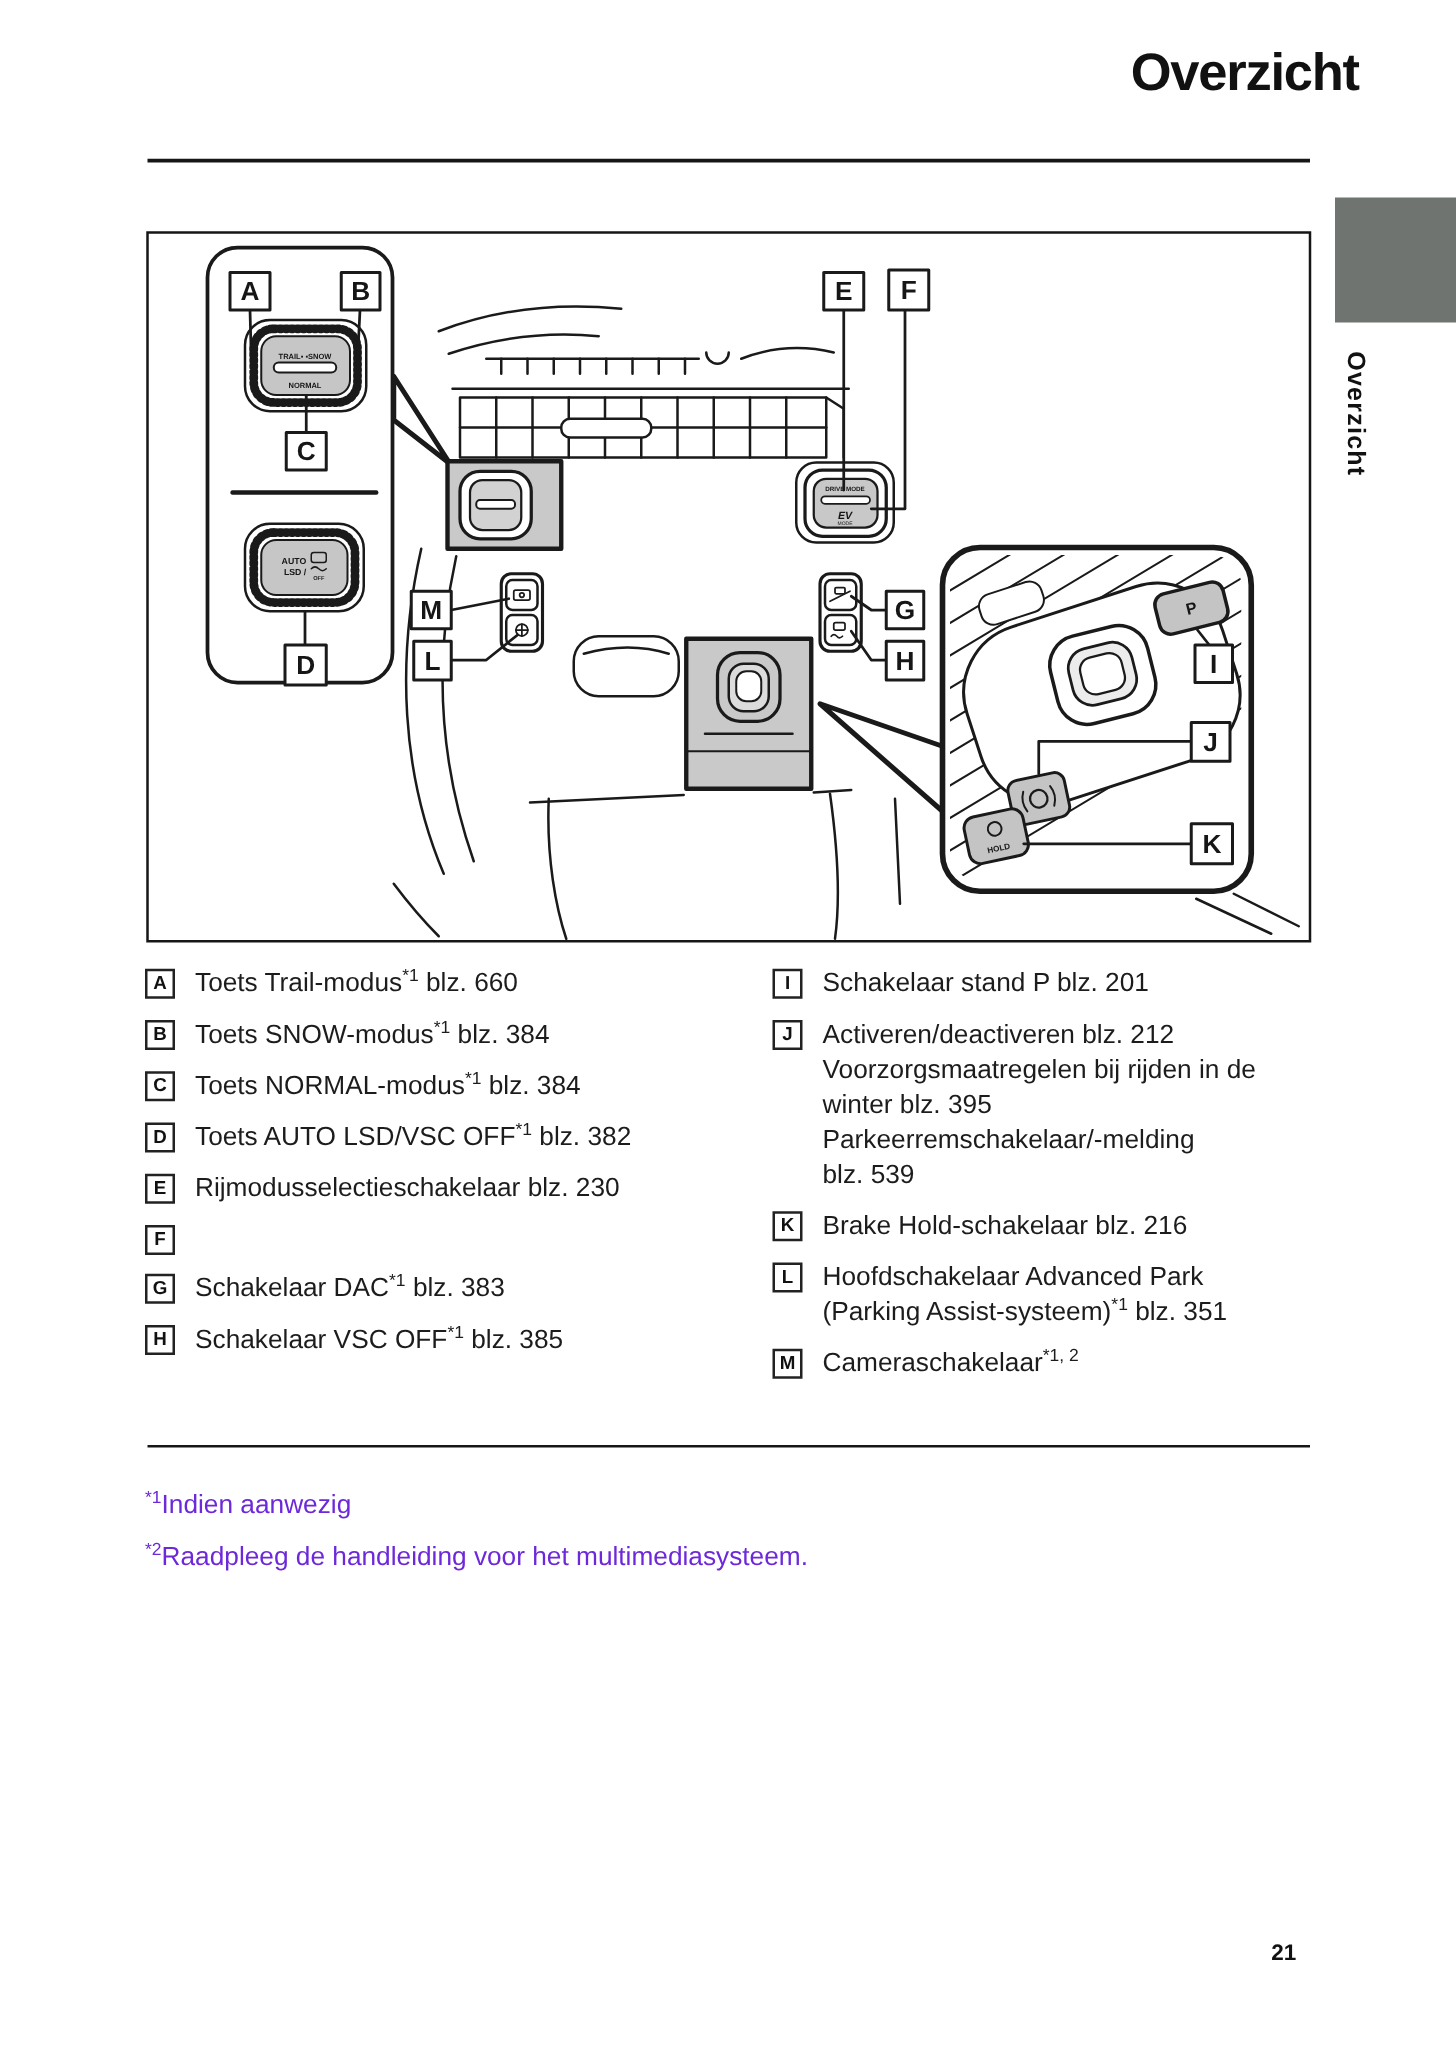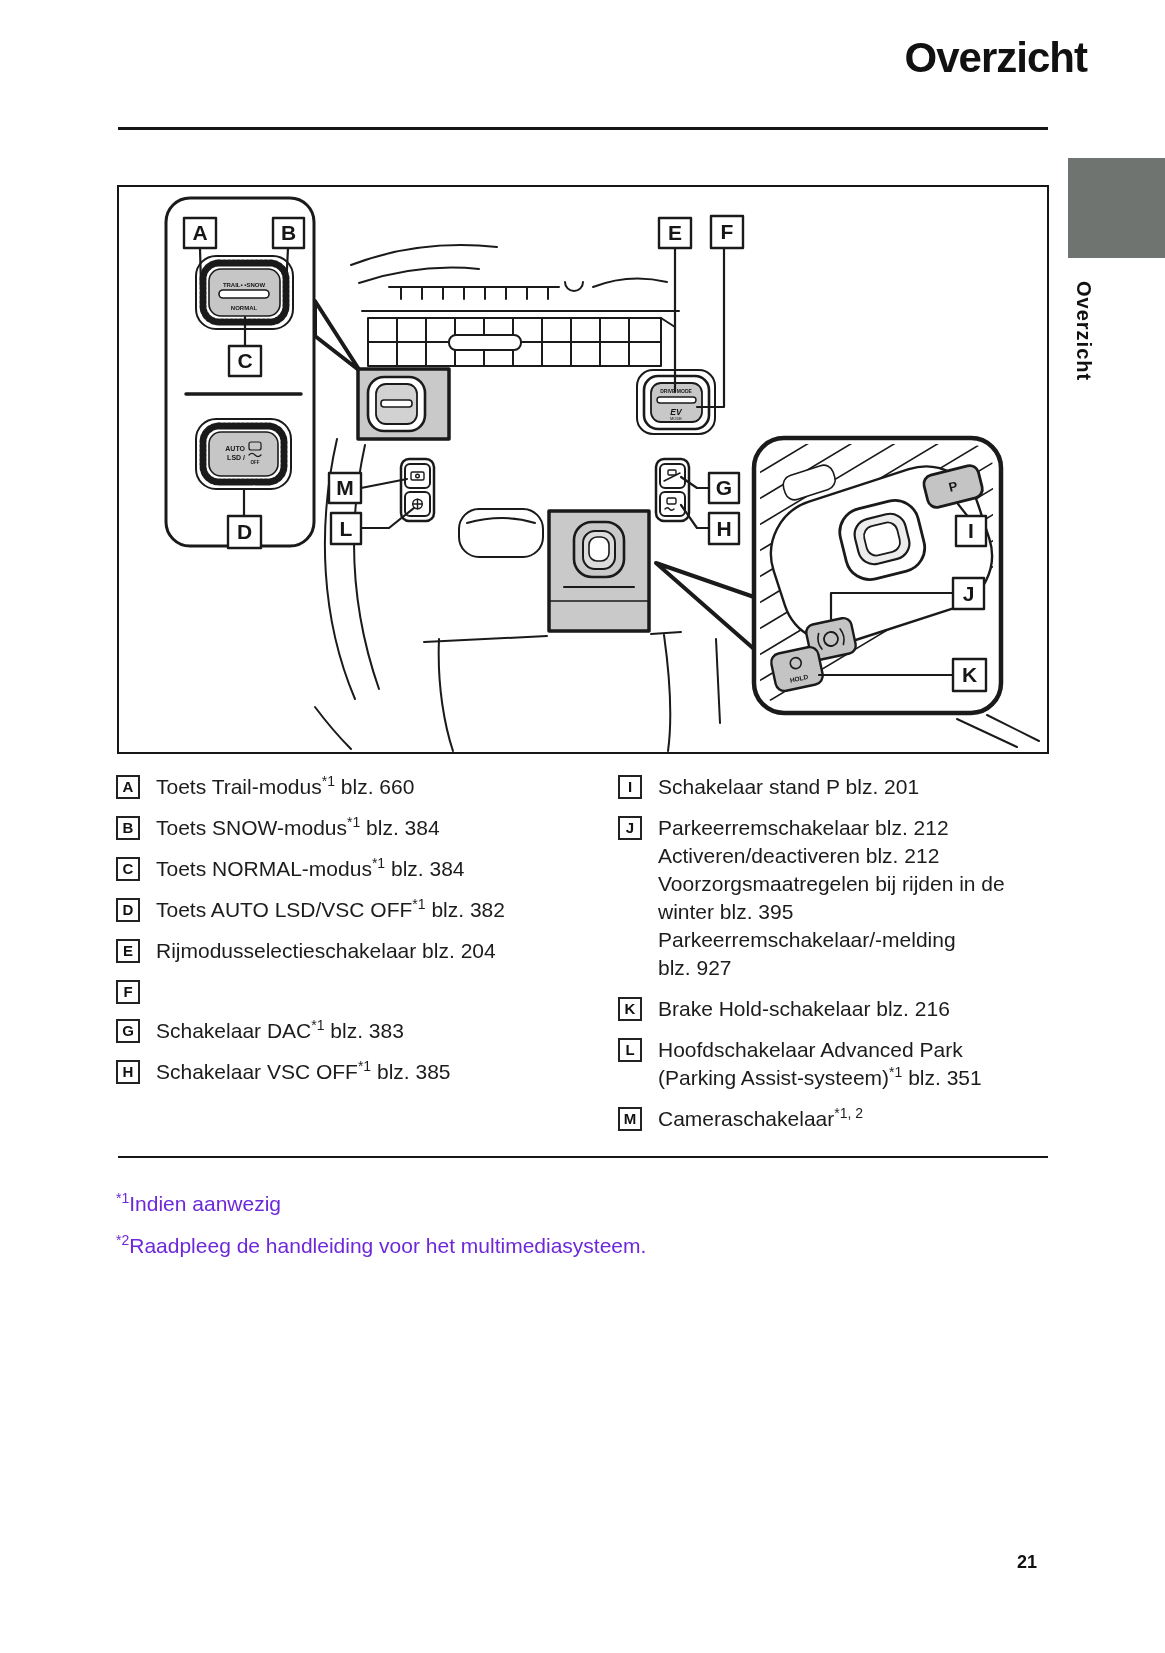--- a/index.html
+++ b/index.html
@@ -282,21 +282,21 @@
       <div class="row">
           <span class="lbox">C</span>
           <div class="ltext"><span>Toets NORMAL-modus</span><sup>*1</sup><span> blz. 384</span></div>
         </div>
       <div class="row">
           <span class="lbox">D</span>
           <div class="ltext"><span>Toets AUTO LSD/VSC OFF</span><sup>*1</sup><span> blz. 382</span></div>
         </div>
       <div class="row">
           <span class="lbox">E</span>
-          <div class="ltext"><span>Rijmodusselectieschakelaar blz. 204</span><sup></sup><span></span></div>
+          <div class="ltext"><span>Rijmodusselectieschakelaar blz. 230</span><sup></sup><span></span></div>
         </div>
       <div class="row">
           <span class="lbox">F</span>
         </div>
       <div class="row">
           <span class="lbox">G</span>
           <div class="ltext"><span>Schakelaar DAC</span><sup>*1</sup><span> blz. 383</span></div>
         </div>
       <div class="row">
           <span class="lbox">H</span>
@@ -304,26 +304,25 @@
         </div>
     </div>
     <div class="col col-right">
       <div class="row">
           <span class="lbox">I</span>
           <div class="ltext"><span>Schakelaar stand P blz. 201</span><sup></sup><span></span></div>
         </div>
       <div class="row">
           <span class="lbox">J</span>
         <div class="ltext">
-          <div>Parkeerremschakelaar blz. 212</div>
           <div>Activeren/deactiveren blz. 212</div>
           <div>Voorzorgsmaatregelen bij rijden in de</div>
           <div>winter blz. 395</div>
           <div>Parkeerremschakelaar/-melding</div>
-          <div>blz. 927</div>
+          <div>blz. 539</div>
         </div>
       </div>
       <div class="row">
           <span class="lbox">K</span>
           <div class="ltext"><span>Brake Hold-schakelaar blz. 216</span><sup></sup><span></span></div>
         </div>
       <div class="row">
           <span class="lbox">L</span>
         <div class="ltext">
           <div>Hoofdschakelaar Advanced Park</div>

